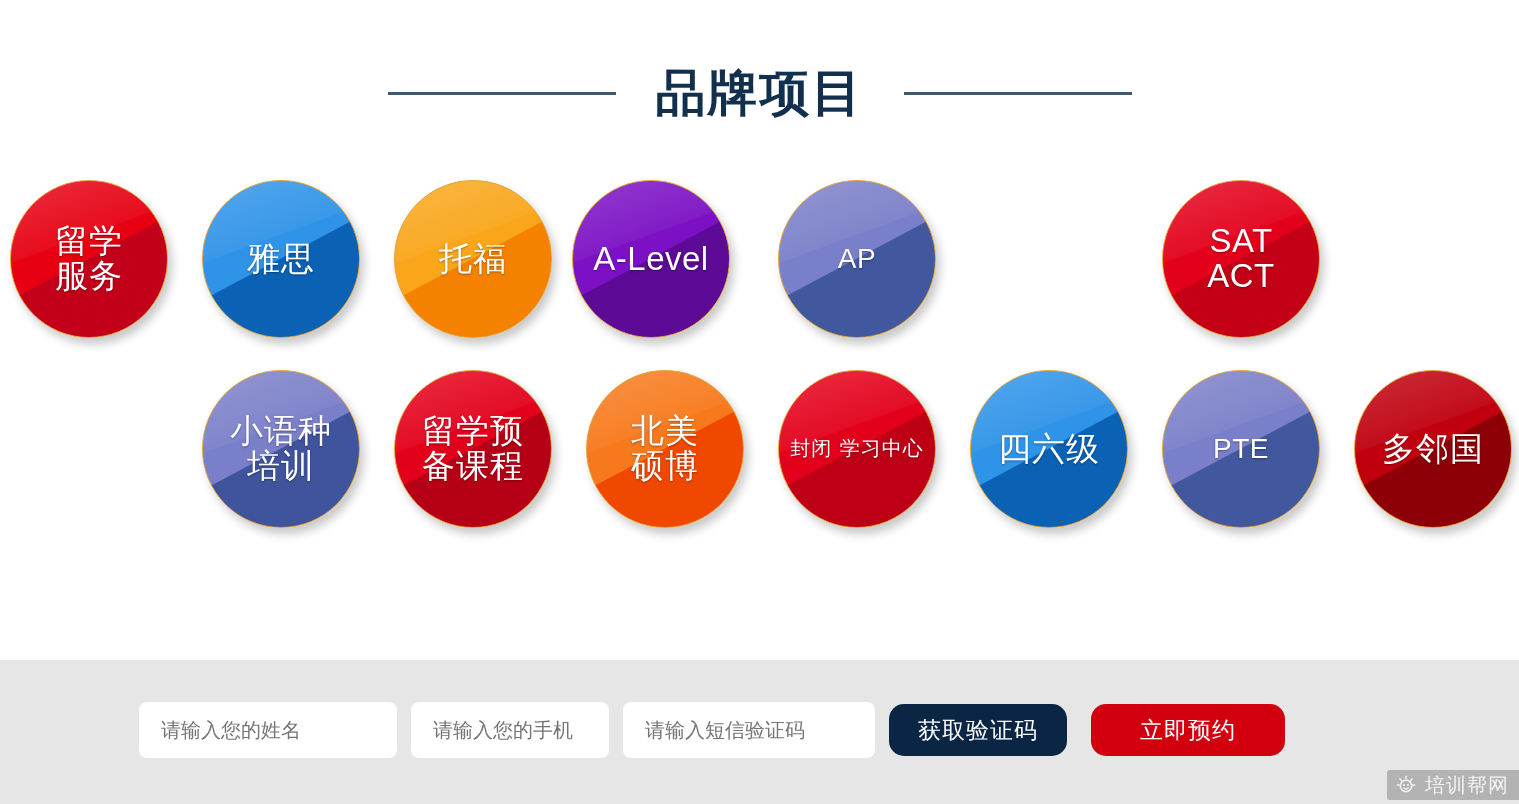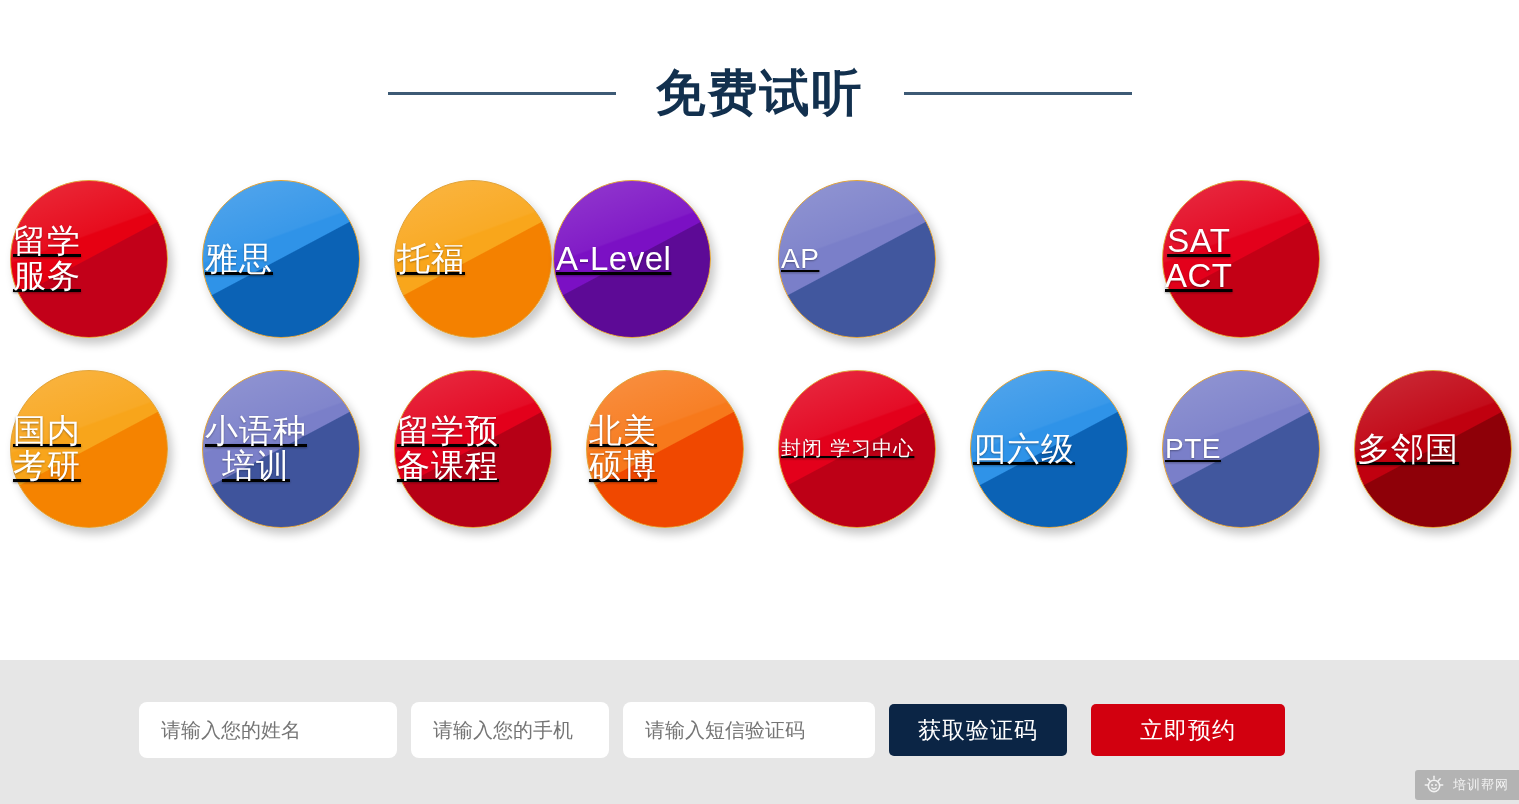--- a/index.html
+++ b/index.html
@@ -28,25 +28,24 @@
     position:absolute; left:0; top:176px; width:1519px; height:380px;
   }
   .row { position:absolute; left:0; width:1519px; height:170px; }
   .row-1 { top:0px; }
   .row-2 { top:190px; }
 
   .bubble {
     position:absolute; top:4px;
     width:158px; height:158px; border-radius:50%;
     border:1.5px solid #e0a33a;
-    display:flex; align-items:center; 
+    display:flex; align-items:center; justify-content:center;
     text-align:center;
     box-shadow:4px 6px 10px rgba(0,0,0,0.22);
     overflow:visible;
-    text-decoration:underline;
   }
   .bubble::after{
     content:""; position:absolute; inset:0; border-radius:50%;
     background:linear-gradient(160deg, rgba(255,255,255,0.18) 0%, rgba(255,255,255,0.05) 38%, rgba(255,255,255,0) 39%);
     pointer-events:none;
   }
   .bubble .label {
     position:relative; z-index:3;
     color:#ffffff; font-weight:normal;
     line-height:1.06; white-space:pre-line;
@@ -84,78 +83,74 @@
   .field {
     height:56px; background:#ffffff; border:none; border-radius:8px;
     font-size:20px; color:#9a9a9a; padding:0 22px;
     display:flex; align-items:center;
     font-family:"DejaVu Sans","Liberation Sans",sans-serif;
   }
   .field.name { width:258px; }
   .field.phone { width:198px; }
   .field.code { width:252px; }
   .btn {
-    height:52px; border:none; border-radius:5px; cursor:pointer;
+    height:52px; border:none; border-radius:15px; cursor:pointer;
     font-size:23px; color:#ffffff; letter-spacing:1px;
     display:flex; align-items:center; justify-content:center;
     font-family:"DejaVu Sans","Liberation Sans",sans-serif;
   }
   .btn-code { width:178px; background:#0b2545; }
   .btn-submit { width:194px; background:#d2000f; margin-left:10px; }
 
   
   .watermark {
     position:absolute; right:0px; bottom:4px;
     height:30px; padding:0 10px 0 8px;
     background:#b3b3b3; border-radius:3px 0 0 3px;
     display:flex; align-items:center; gap:8px;
   }
-  .wm-text { color:#f2f2f2; font-size:13px; letter-spacing:1px;
+  .wm-text { color:#f2f2f2; font-size:20px; letter-spacing:1px;
     font-family:"DejaVu Sans","Liberation Sans",sans-serif; }
   .wm-icon { width:22px; height:22px; display:block; }
 </style>
 </head>
 <body>
 
 <div class="page">
 
   <div class="header">
     <div class="rule"></div>
-    <div class="page-title">免费试听</div>
+    <div class="page-title">品牌项目</div>
     <div class="rule"></div>
   </div>
 
   <div class="grid">
     <div class="row row-1">
         <div class="bubble" style="left: 10px; border-color: rgb(224, 163, 58); background: linear-gradient(152deg, rgb(230, 0, 18) 0%, rgb(230, 0, 18) 49.5%, rgb(194, 0, 25) 50%, rgb(194, 0, 25) 100%);">
           <span class="label cn">留学
 服务</span>
         </div>
         <div class="bubble" style="left: 202px; border-color: rgb(224, 163, 58); background: linear-gradient(152deg, rgb(47, 147, 232) 0%, rgb(47, 147, 232) 49.5%, rgb(11, 98, 181) 50%, rgb(11, 98, 181) 100%);">
           <span class="label cn">雅思</span>
         </div>
         <div class="bubble" style="left: 394px; border-color: rgb(224, 163, 58); background: linear-gradient(152deg, rgb(249, 166, 27) 0%, rgb(249, 166, 27) 49.5%, rgb(244, 129, 0) 50%, rgb(244, 129, 0) 100%);">
           <span class="label cn">托福</span>
         </div>
-        <div class="bubble" style="left: 553px; border-color: rgb(224, 163, 58); background: linear-gradient(152deg, rgb(123, 16, 196) 0%, rgb(123, 16, 196) 49.5%, rgb(93, 10, 150) 50%, rgb(93, 10, 150) 100%);">
+        <div class="bubble" style="left: 572px; border-color: rgb(224, 163, 58); background: linear-gradient(152deg, rgb(123, 16, 196) 0%, rgb(123, 16, 196) 49.5%, rgb(93, 10, 150) 50%, rgb(93, 10, 150) 100%);">
           <span class="label en">A-Level</span>
         </div>
         <div class="bubble" style="left: 778px; border-color: rgb(224, 163, 58); background: linear-gradient(152deg, rgb(122, 127, 201) 0%, rgb(122, 127, 201) 49.5%, rgb(65, 87, 158) 50%, rgb(65, 87, 158) 100%);">
           <span class="label en big">AP</span>
         </div>
         <div class="bubble" style="left: 1162px; border-color: rgb(224, 163, 58); background: linear-gradient(152deg, rgb(227, 0, 27) 0%, rgb(227, 0, 27) 49.5%, rgb(195, 0, 21) 50%, rgb(195, 0, 21) 100%);">
           <span class="label en">SAT
 ACT</span>
         </div>
       </div>
     <div class="row row-2">
-        <div class="bubble" style="left: 10px; border-color: rgb(224, 163, 58); background: linear-gradient(152deg, rgb(248, 165, 27) 0%, rgb(248, 165, 27) 49.5%, rgb(245, 131, 0) 50%, rgb(245, 131, 0) 100%);">
-          <span class="label cn">国内
-考研</span>
-        </div>
         <div class="bubble" style="left: 202px; border-color: rgb(224, 163, 58); background: linear-gradient(152deg, rgb(122, 127, 201) 0%, rgb(122, 127, 201) 49.5%, rgb(63, 84, 156) 50%, rgb(63, 84, 156) 100%);">
           <span class="label cn">小语种
 培训</span>
         </div>
         <div class="bubble" style="left: 394px; border-color: rgb(224, 163, 58); background: linear-gradient(152deg, rgb(227, 0, 27) 0%, rgb(227, 0, 27) 49.5%, rgb(182, 0, 22) 50%, rgb(182, 0, 22) 100%);">
           <span class="label cn">留学预
 备课程</span>
         </div>
         <div class="bubble" style="left: 586px; border-color: rgb(224, 163, 58); background: linear-gradient(152deg, rgb(247, 121, 27) 0%, rgb(247, 121, 27) 49.5%, rgb(240, 72, 0) 50%, rgb(240, 72, 0) 100%);">
           <span class="label cn">北美

